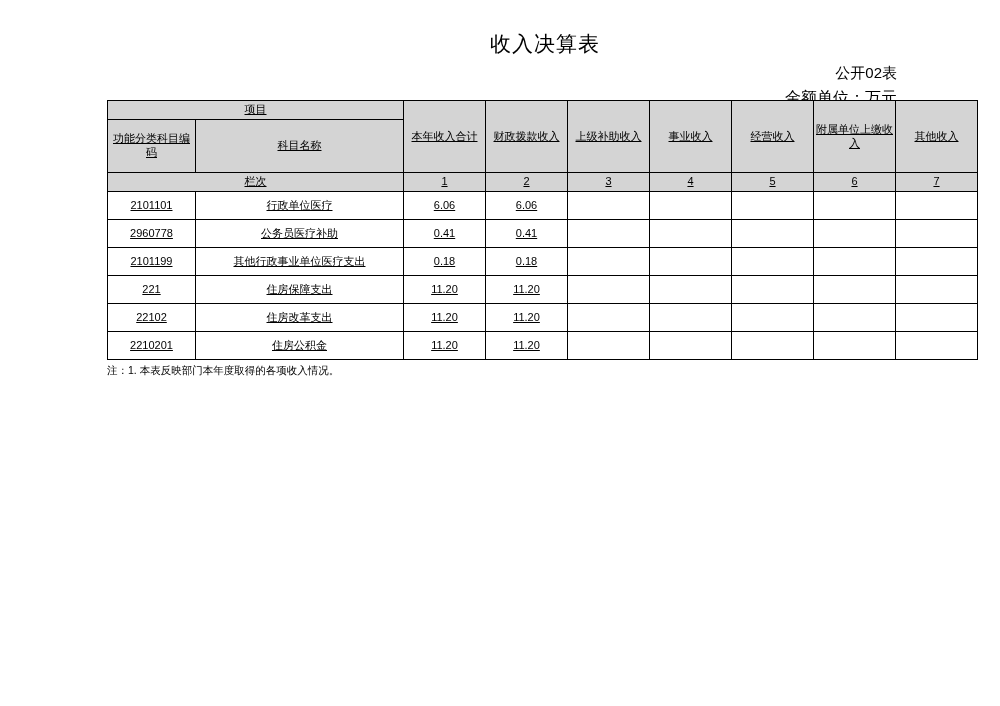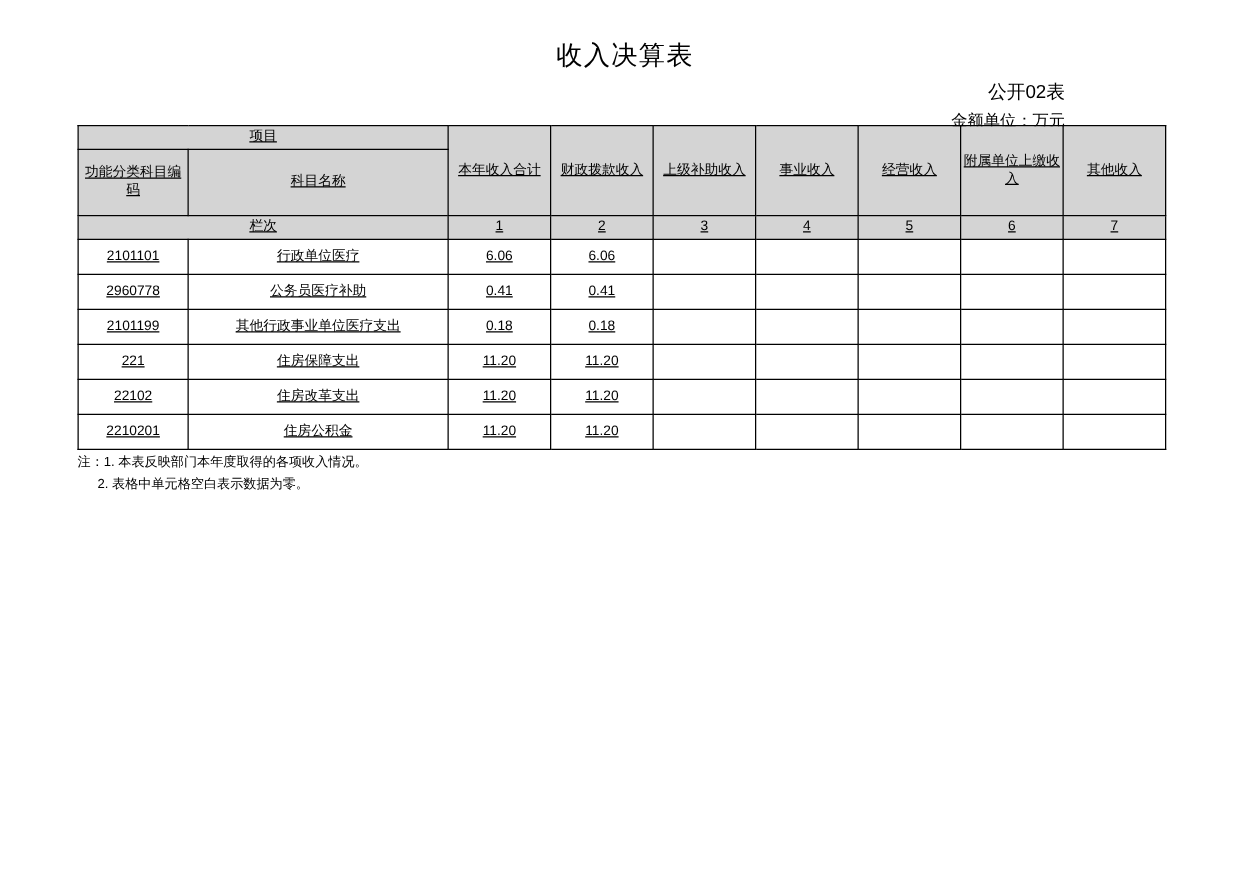--- a/index.html
+++ b/index.html
@@ -12,20 +12,21 @@
     background: #ffffff;
     font-family: "Liberation Sans", sans-serif;
     color: #000000;
     position: relative;
     overflow: hidden;
   }
   .page {
     position: relative;
     width: 920px;
     height: 706px;
+    margin-left: 45px;
   }
   .doc-title {
     position: absolute;
     top: 30px;
     left: 0;
     width: 1000px;
     text-align: center;
     font-size: 21px;
     font-family: "DejaVu Serif", serif;
     letter-spacing: 1px;
@@ -39,21 +40,21 @@
   .dept-line {
     position: absolute;
     top: 88px;
     left: 62px;
     font-size: 11px;
   }
   .unit-line {
     position: absolute;
     top: 88px;
     right: 68px;
-    font-size: 13px;
+    font-size: 16px;
   }
   table.main {
     position: absolute;
     top: 100px;
     left: 62px;
     width: 869px;
     border-collapse: collapse;
     table-layout: fixed;
     font-size: 11px;
     text-decoration: underline;
@@ -220,16 +221,15 @@
         <td class="cell-num"></td>
         <td class="cell-num"></td>
         <td class="cell-num"></td>
         <td class="cell-num"></td>
       </tr>
     </tbody>
   </table>
 
   <div class="notes">
     <div>注：1. 本表反映部门本年度取得的各项收入情况。</div>
-    <div>2. 表格中单元格空白表示数据为零。</div>
   </div>
 
 </div>
 
 </body></html>

